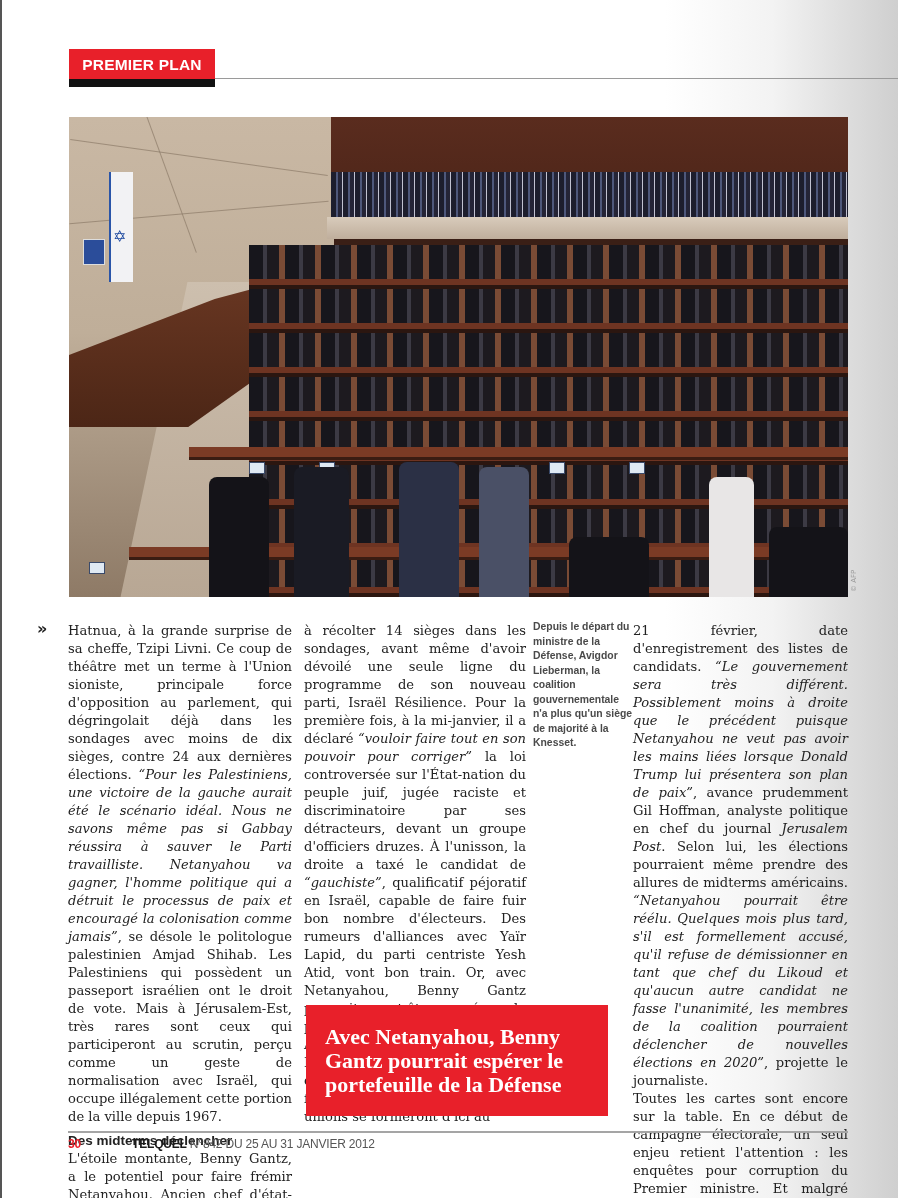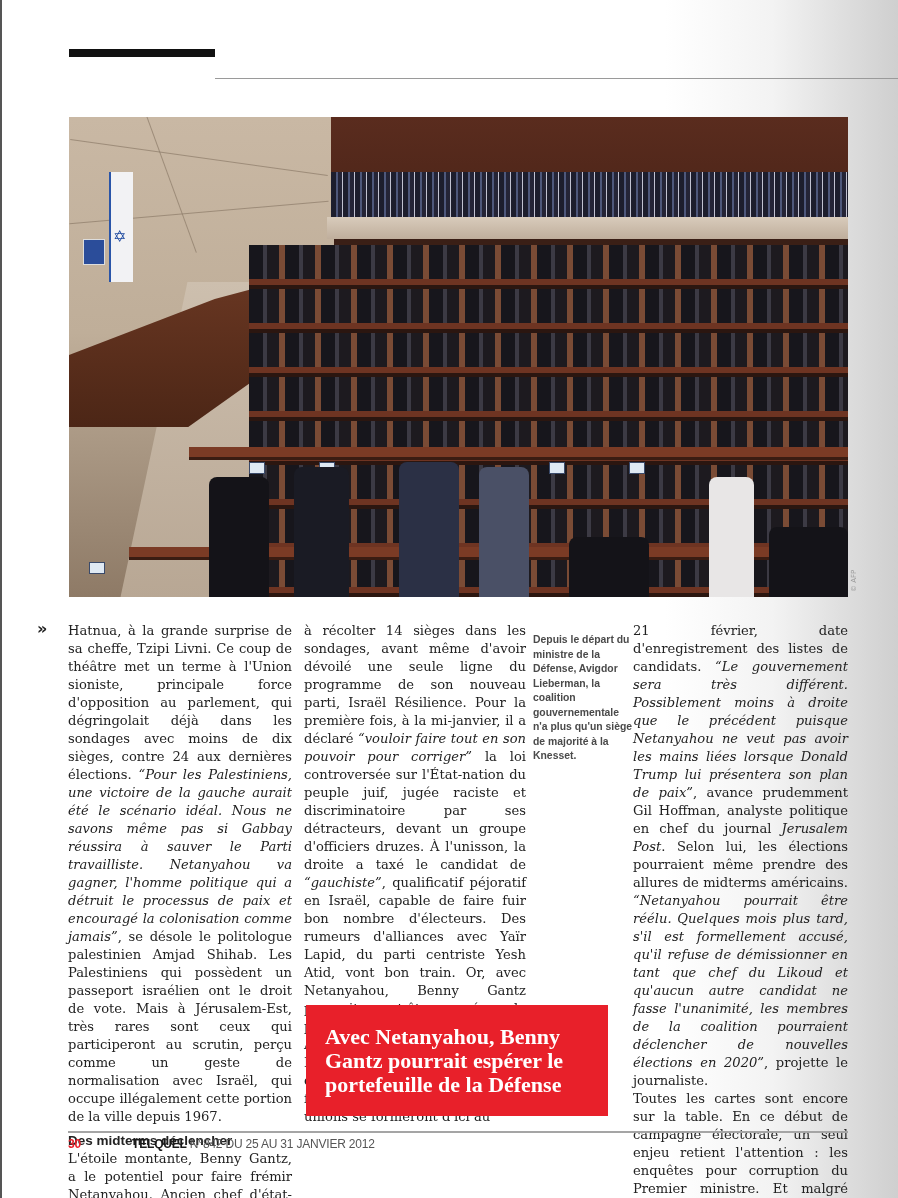--- a/index.html
+++ b/index.html
@@ -58,38 +58,39 @@
 
   
   .col { position:absolute; font-size:13.1px; line-height:18px; text-align:justify; color:#222; }
   .col p { margin:0; }
   .col1 { left:68px; top:622px; width:224px; }
   .col2 { left:304px; top:622px; width:222px; }
   .col4 { left:633px; top:622px; width:215px; }
   .em { font-style:italic; }
   .lead-icon { position:absolute; left:37px; top:619px; font-family:"DejaVu Sans",sans-serif; font-weight:bold; font-size:16px; color:#222; }
   .subhead { font-family:"Liberation Sans", sans-serif; font-weight:bold; font-size:13.5px; line-height:18px; margin-top:6px !important; color:#222; text-align:left; }
-  .caption { position:absolute; left:533px; top:633px; width:100px;
+  .caption { position:absolute; left:533px; top:620px; width:100px;
     font-family:"Liberation Sans", sans-serif; font-weight:bold; font-size:10.4px; line-height:14.5px; color:#4a4a4a; }
   .pullquote { position:absolute; left:306px; top:1005px; width:302px; height:111px;
     background:#e8202a; color:#fff; font-family:"Liberation Serif", serif; font-weight:bold;
     font-size:22px; line-height:24px; padding:20px 0 4px 19px; box-sizing:border-box; }
 
   
   .footer-rule { position:absolute; left:68px; top:1131px; width:780px; height:2px; background:#a5a5a5; }
   .footer { position:absolute; left:68px; top:1137px; font-family:"Liberation Sans", sans-serif; font-size:12px; color:#555; letter-spacing:-0.2px; }
   .footer .pg { color:#e8202a; font-weight:bold;margin-top:40px; }
   .footer .mag { color:#1a1a1a; font-weight:bold;margin-left:48px; }
 </style>
 </head>
 <body>
 
 <div class="left-edge"></div>
 
 <div class="section-tag">
+  <div class="red">PREMIER PLAN</div>
   <div class="black"></div>
 </div>
 <div class="header-rule"></div>
 
 <div class="photo">
   <div class="ph-wall"></div>
   <div class="ph-wall-line" style="left:0;top:40px;width:260px;transform:rotate(8deg);"></div>
   <div class="ph-wall-line" style="left:0;top:95px;width:260px;transform:rotate(-5deg);"></div>
   <div class="ph-wall-line" style="left:20px;top:60px;width:160px;transform:rotate(70deg);"></div>
   <div class="ph-backwall"></div>

